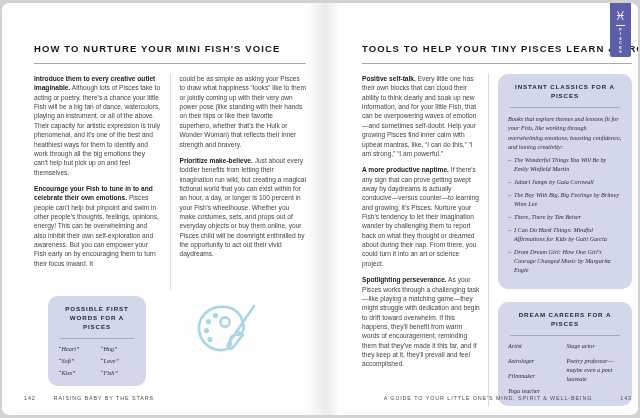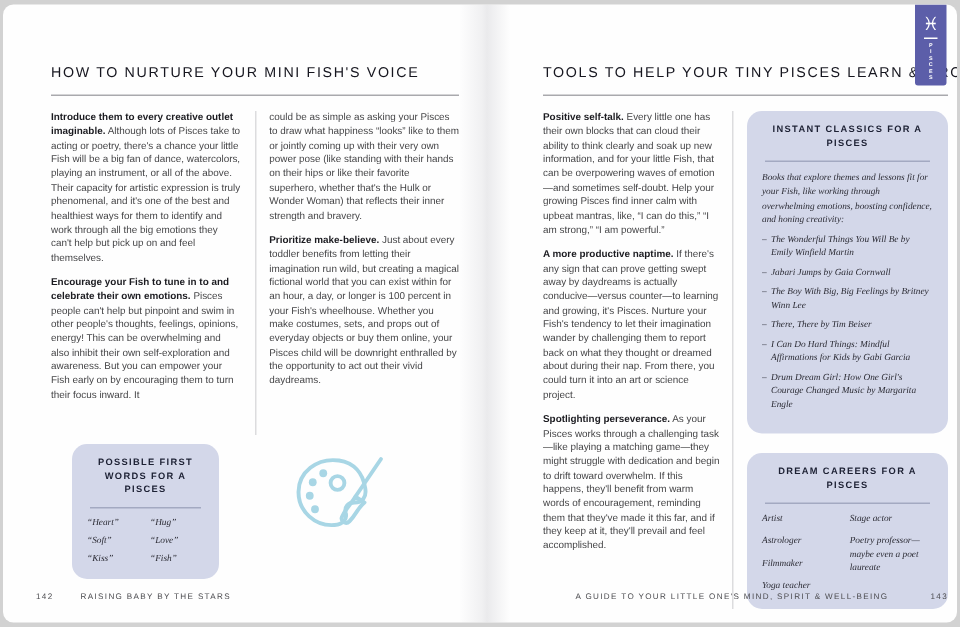--- a/index.html
+++ b/index.html
@@ -14,21 +14,21 @@
   .page{position:absolute;top:0;height:100%;width:320px;}
   .page.left{left:0;}
   .page.right{left:320px;}
   .spine{
     position:absolute;left:304px;top:0;width:34px;height:100%;
     background:linear-gradient(90deg,rgba(0,0,0,0) 0%,rgba(60,60,80,0.07) 45%,rgba(60,60,80,0.10) 55%,rgba(0,0,0,0) 100%);
     pointer-events:none;
   }
   
   .page-head{
-    font-weight:normal;font-size:9.5px;letter-spacing:1.1px;color:#16161f;
+    font-weight:bold;font-size:9.5px;letter-spacing:1.1px;color:#16161f;
     white-space:nowrap;margin:0;
   }
   .page.left .page-head{padding:40px 0 0 32px;}
   .page.right .page-head{padding:40px 0 0 40px;}
   .head-rule{height:1px;background:#a9a9ad;margin-top:9px;}
   .page.left .head-rule{margin-left:32px;margin-right:16px;}
   .page.right .head-rule{margin-left:40px;margin-right:10px;}
   
   .cols{display:flex;margin:10px 16px 0 32px;height:216px;overflow:hidden;}
   .col{width:127px;}

